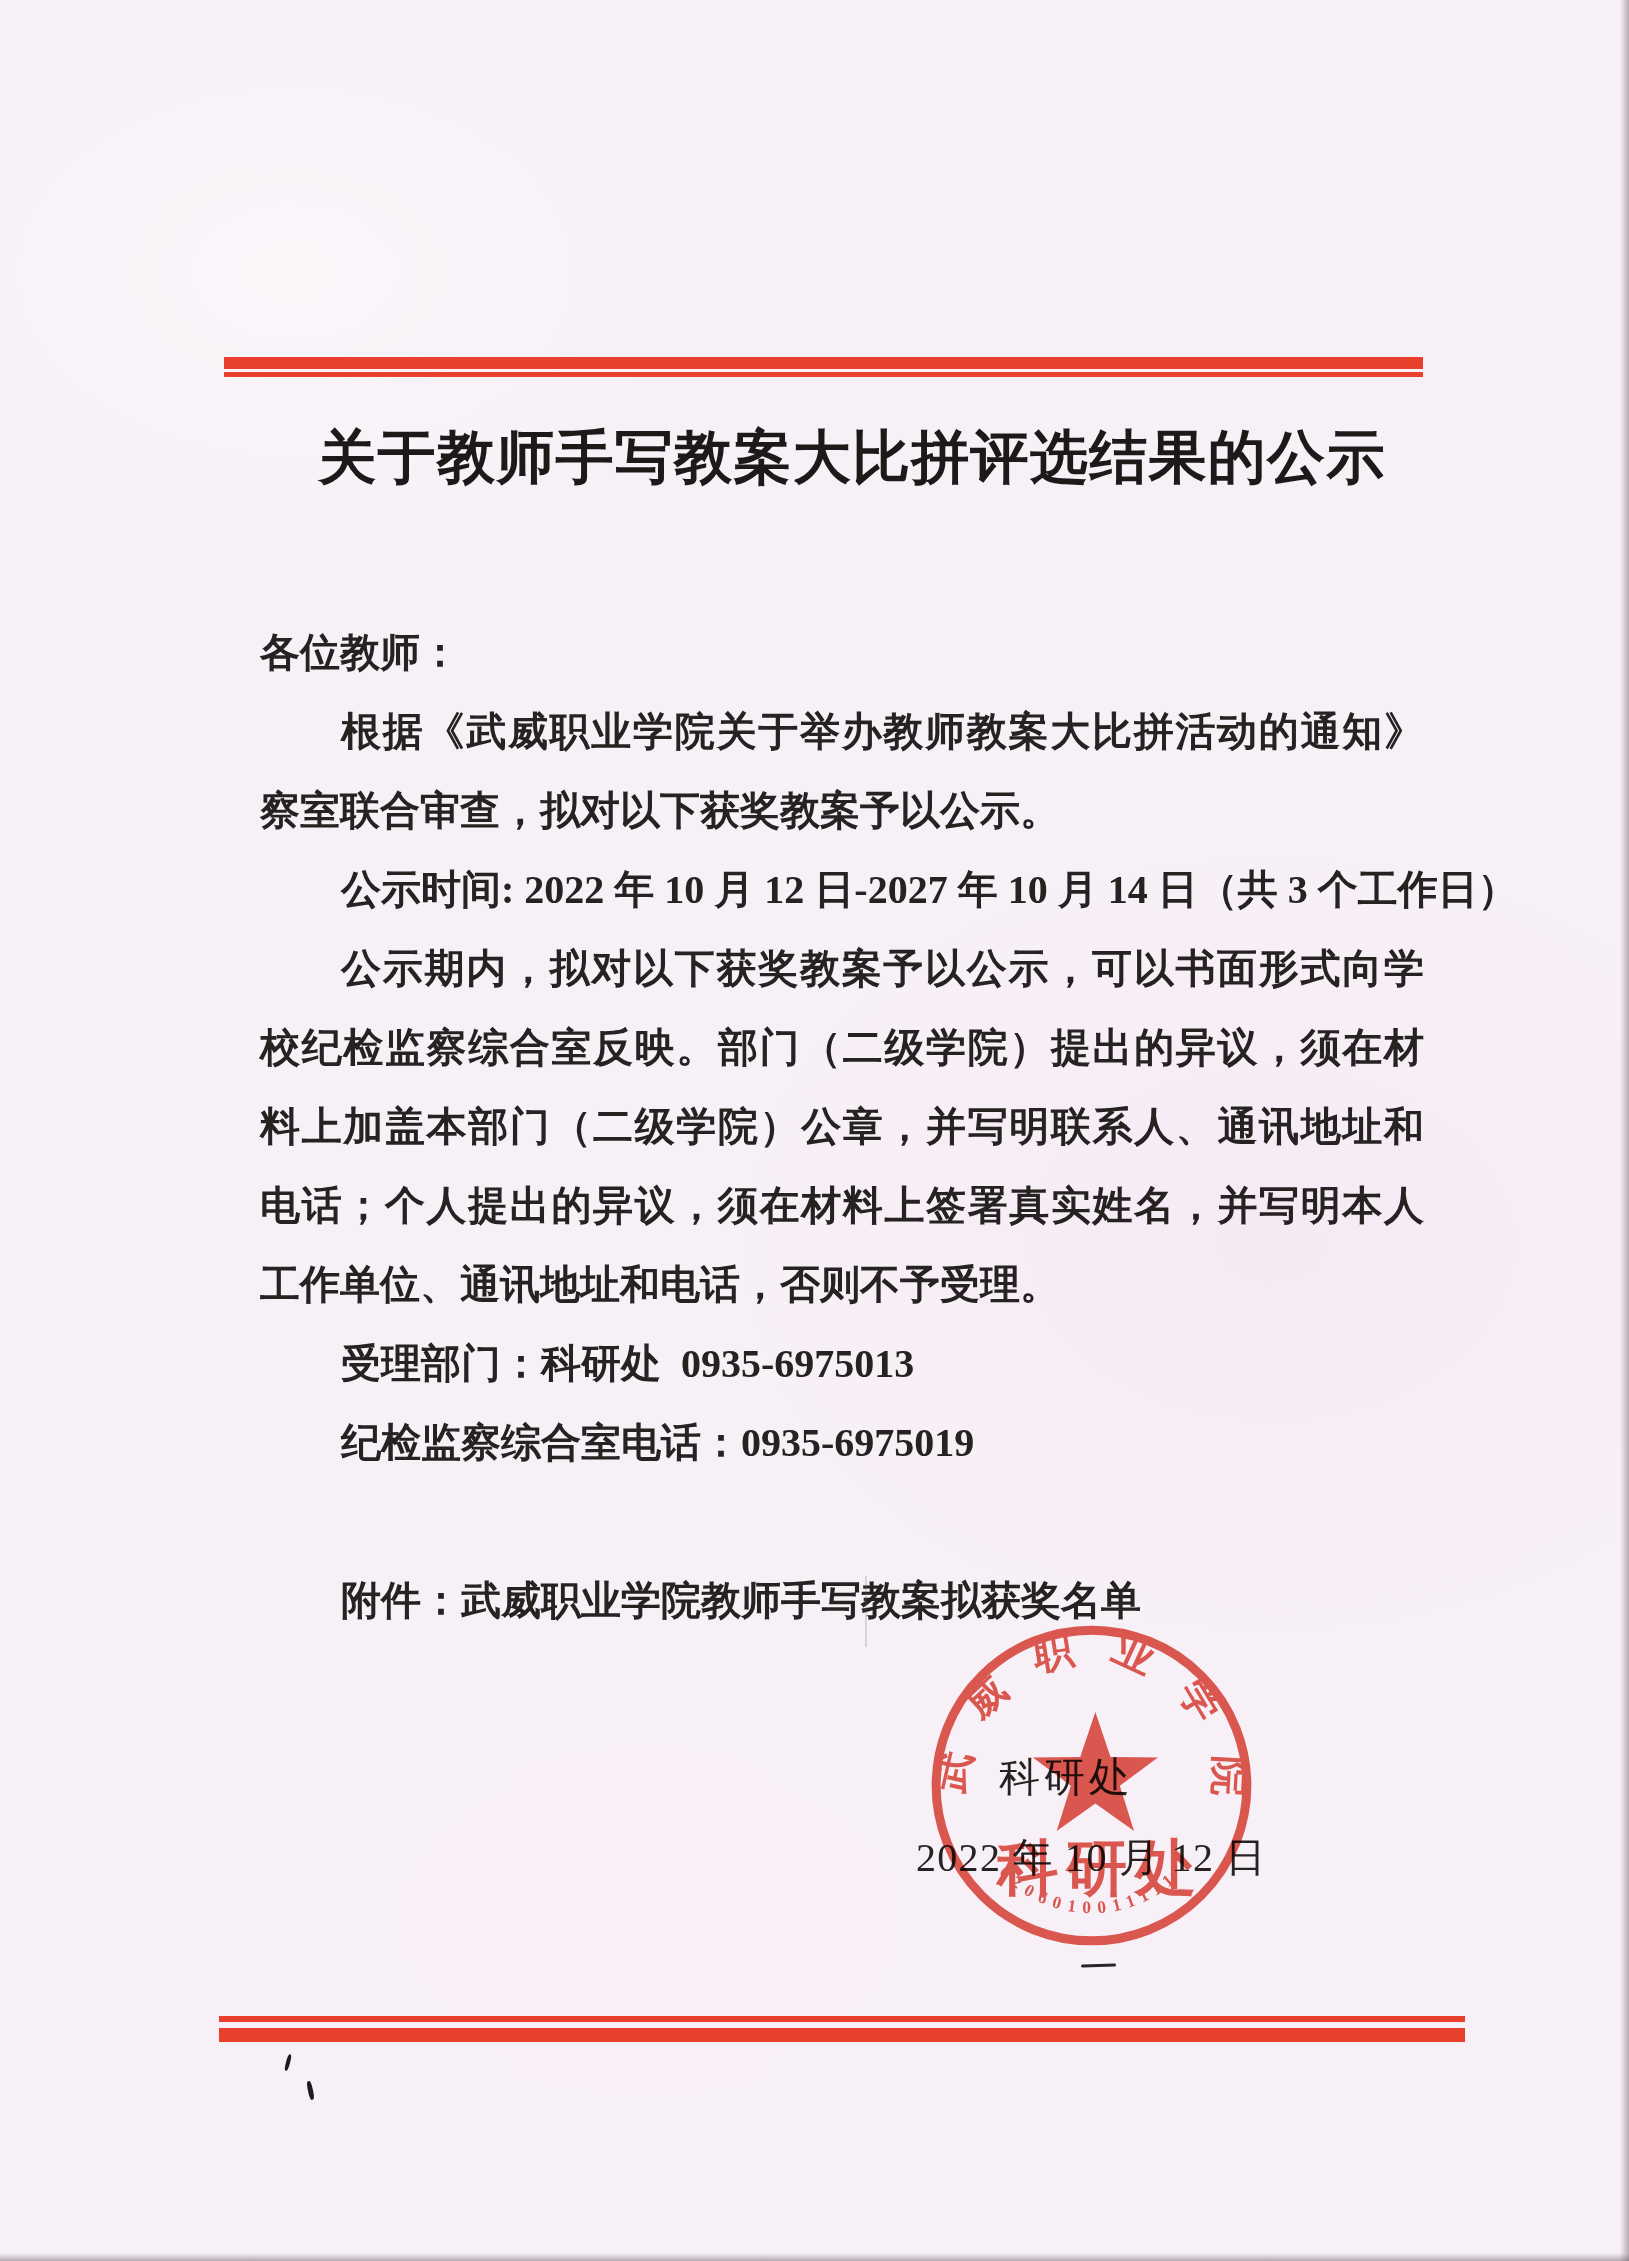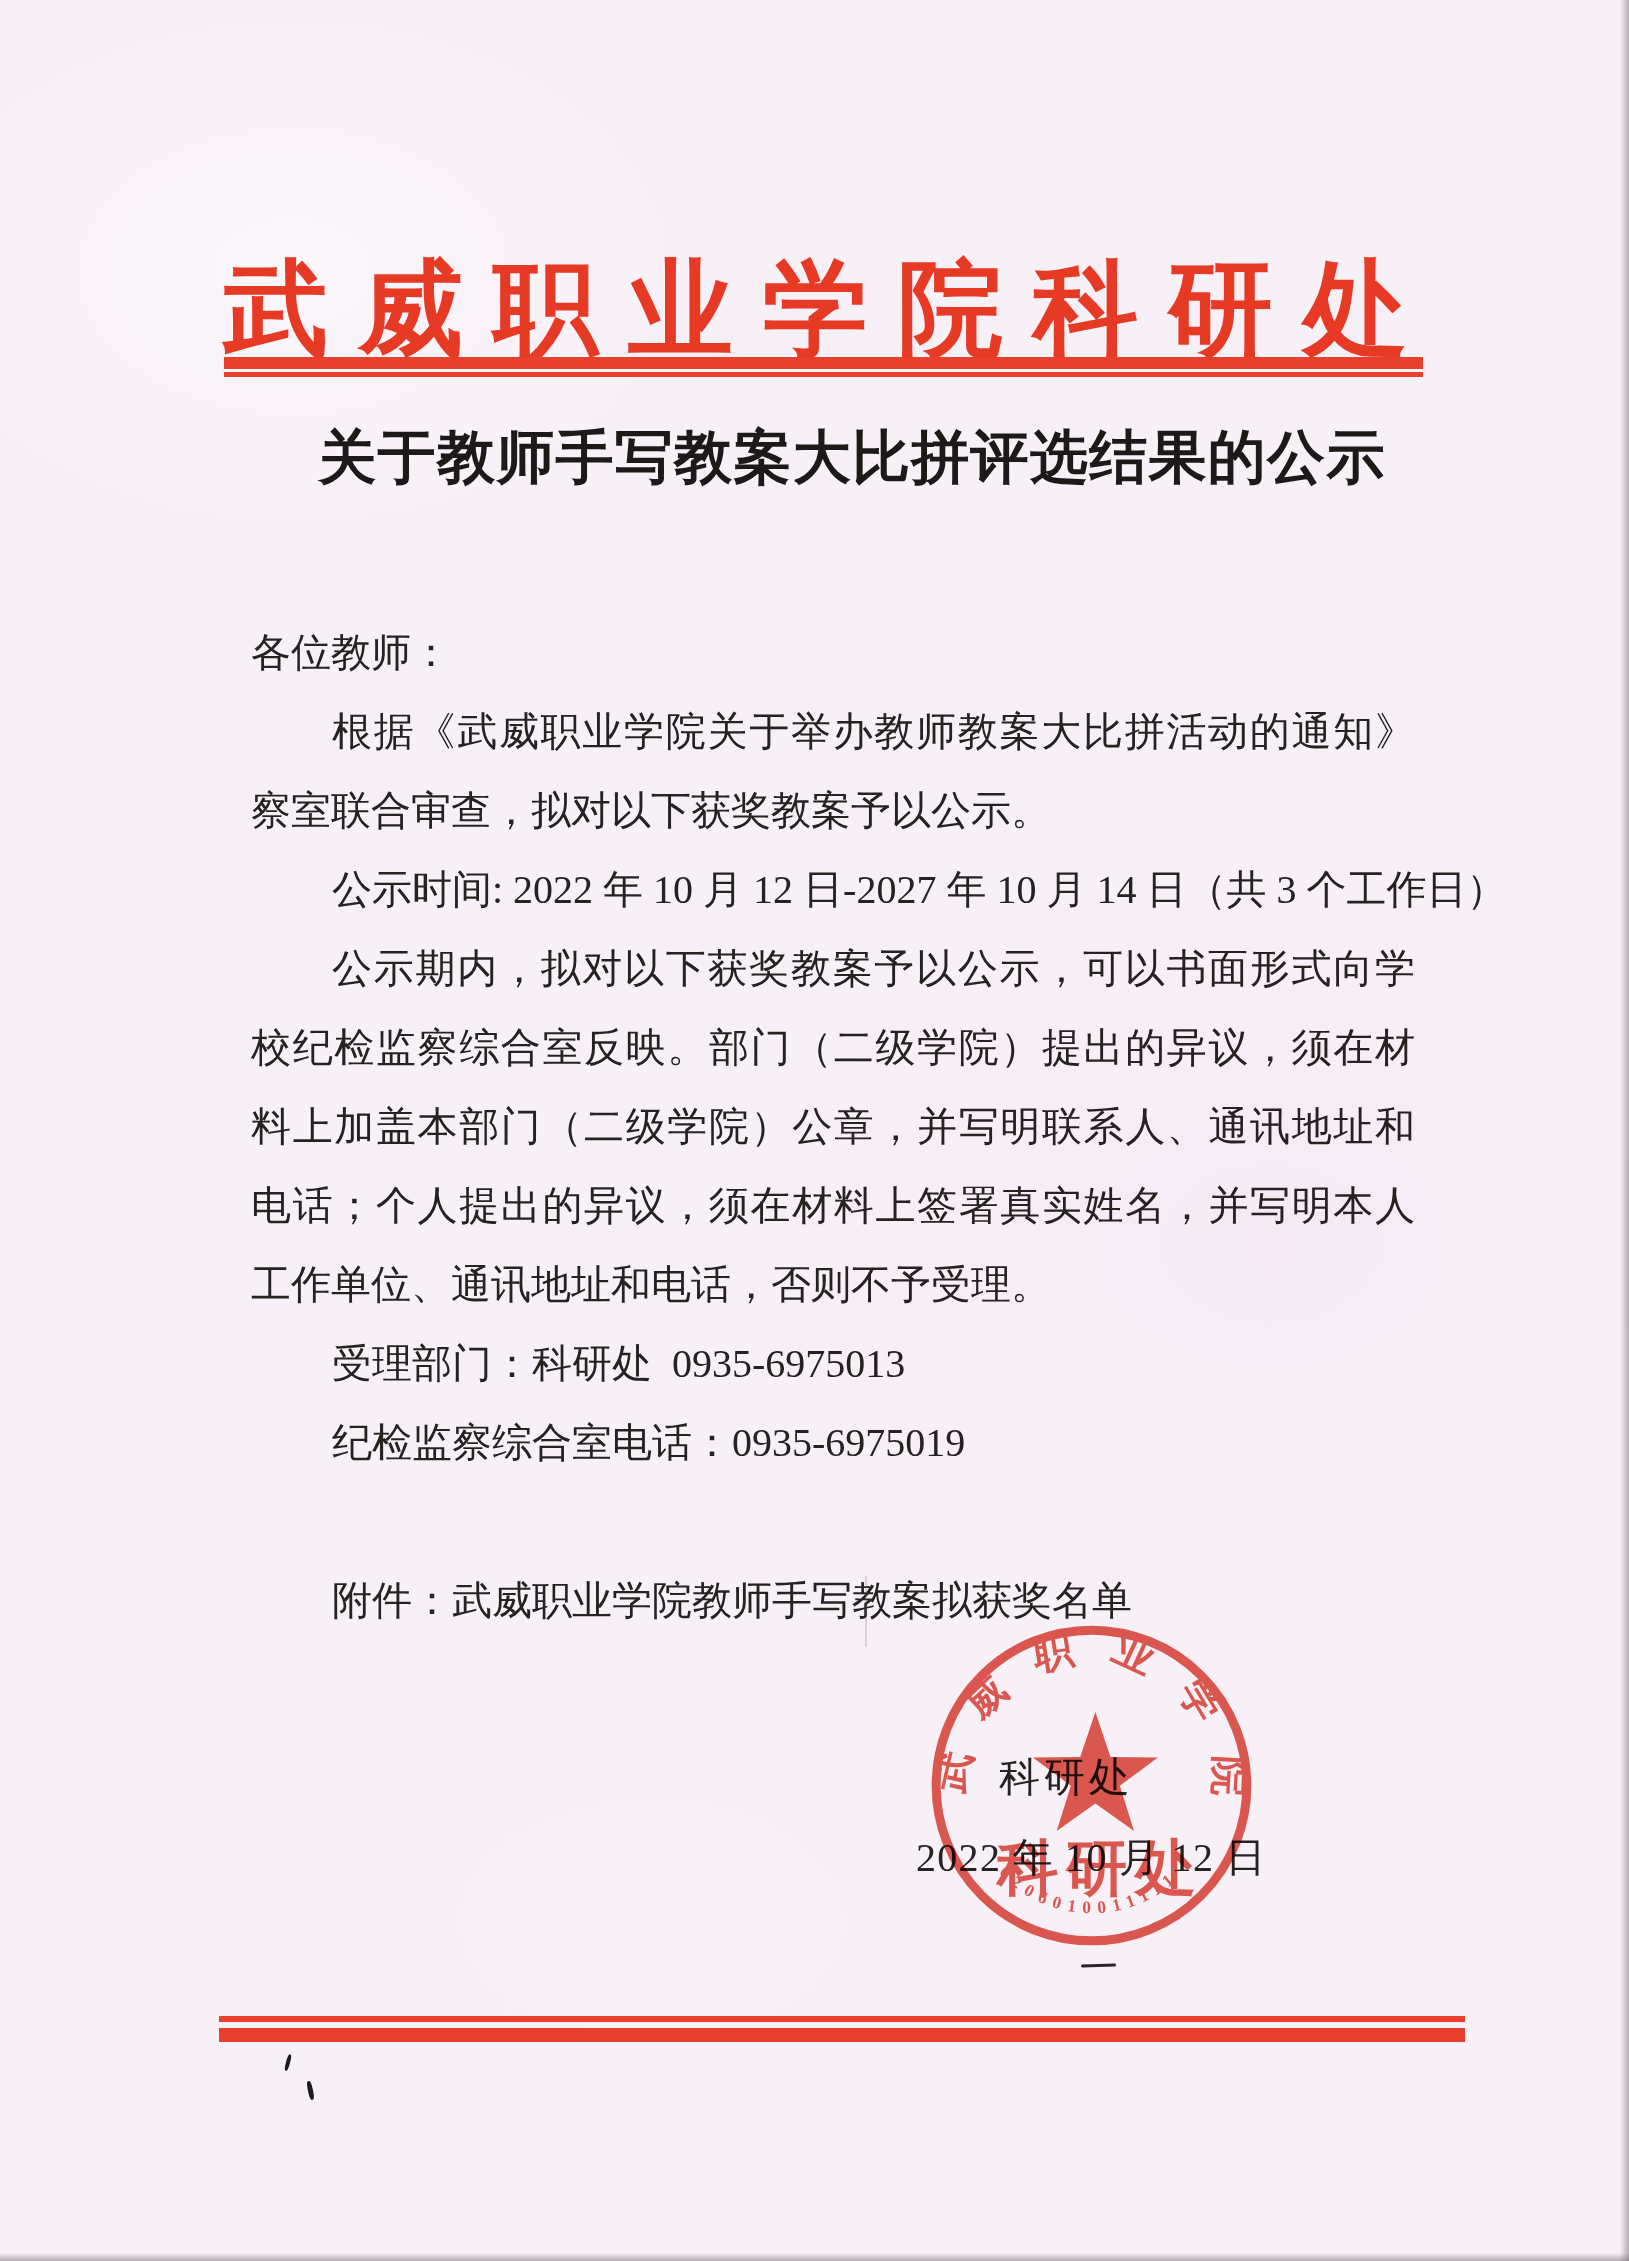--- a/index.html
+++ b/index.html
@@ -30,22 +30,22 @@
   .rule-top-thin     { left:224px; top:372px;  width:1199px; height:4.5px;  }
   .rule-bottom-thin  { left:219px; top:2016px; width:1246px; height:5.8px;  }
   .rule-bottom-thick { left:219px; top:2028px; width:1246px; height:14px; }
 
   .doc-title {
     position:absolute; left:258px; top:418px; width:1186px; margin:1px;
     font-size:58px; font-weight:bold; letter-spacing:1.3px;
     text-align:center; color:#1c1919; white-space:nowrap;
   }
 
-  .body-block { position:absolute; left:251px; top:613px; width:1164px;
-                font-size:40px; }
+  .body-block { position:absolute; left:260px; top:613px; width:1164px;
+                font-size:40px;font-weight:bold; }
   .line { height:79px; line-height:79px; white-space:pre; }
   .line.ind  { text-indent:81px; }
   .line.just { white-space:normal; word-break:break-all;
                text-align:justify; text-align-last:justify;
                text-justify:inter-character; }
 
   .sig-dept { position:absolute; left:999px; top:1750px;
               font-size:41px; letter-spacing:3.9px; line-height:55px; white-space:pre; }
   .sig-date { position:absolute; left:916px; top:1830px;
               font-size:40px; letter-spacing:1.3px; line-height:55px; white-space:pre; }
@@ -60,21 +60,20 @@
   .speck1 { left:286px; top:2054px; width:3.9px;  height:17px; transform:rotate(15deg); }
   .speck2 { left:308px; top:2081px; width:4.5px;  height:19.3px; transform:rotate(-12deg); }
   .crease { position:absolute; left:865px; top:1576px; width:1.9px; height:71px;
             background:rgba(120,100,110,.22); }
 </style>
 </head>
 <body>
 
 <div class="page">
 
-  <div class="agency">武威职业学院科研处</div>
   <div class="rule rule-top-thick"></div>
   <div class="rule rule-top-thin"></div>
 
   <h1 class="doc-title">关于教师手写教案大比拼评选结果的公示</h1>
 
   <div class="body-block">
       <div class="line">各位教师：</div>
       <div class="line just ind">根据《武威职业学院关于举办教师教案大比拼活动的通知》</div>
       <div class="line">察室联合审查，拟对以下获奖教案予以公示。</div>
       <div class="line ind">公示时间: 2022 年 10 月 12 日-2027 年 10 月 14 日（共 3 个工作日）</div>

